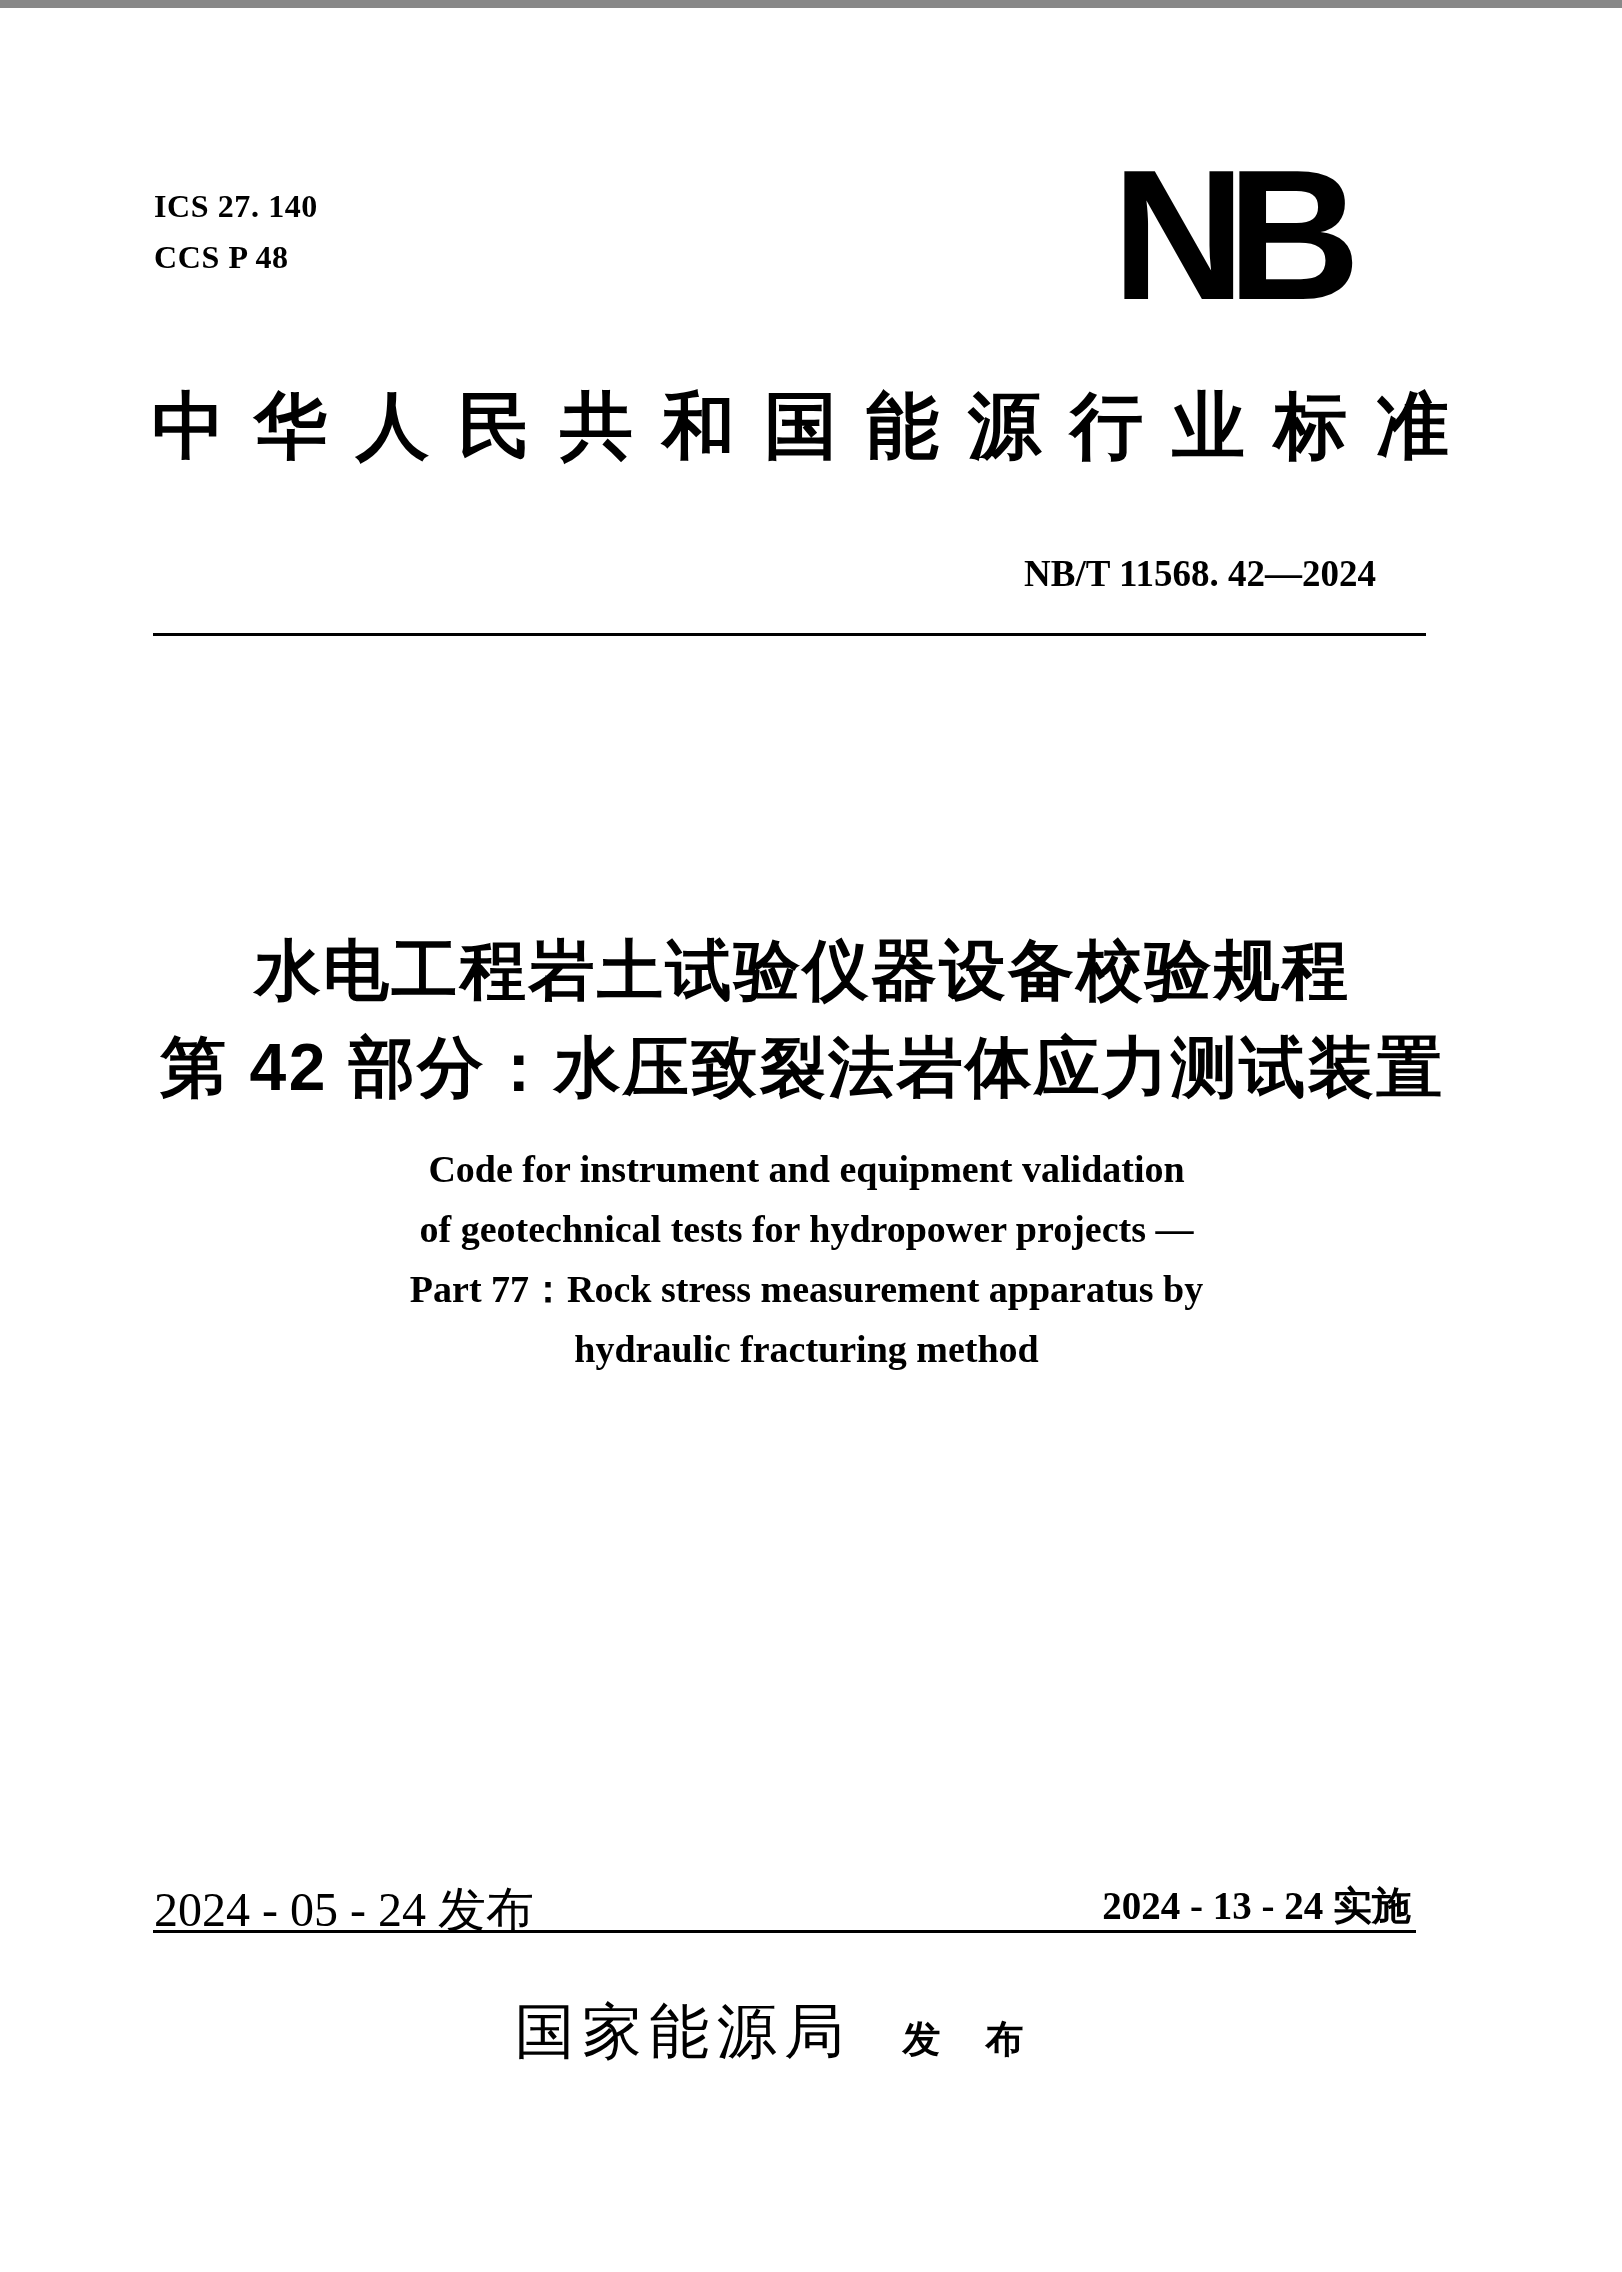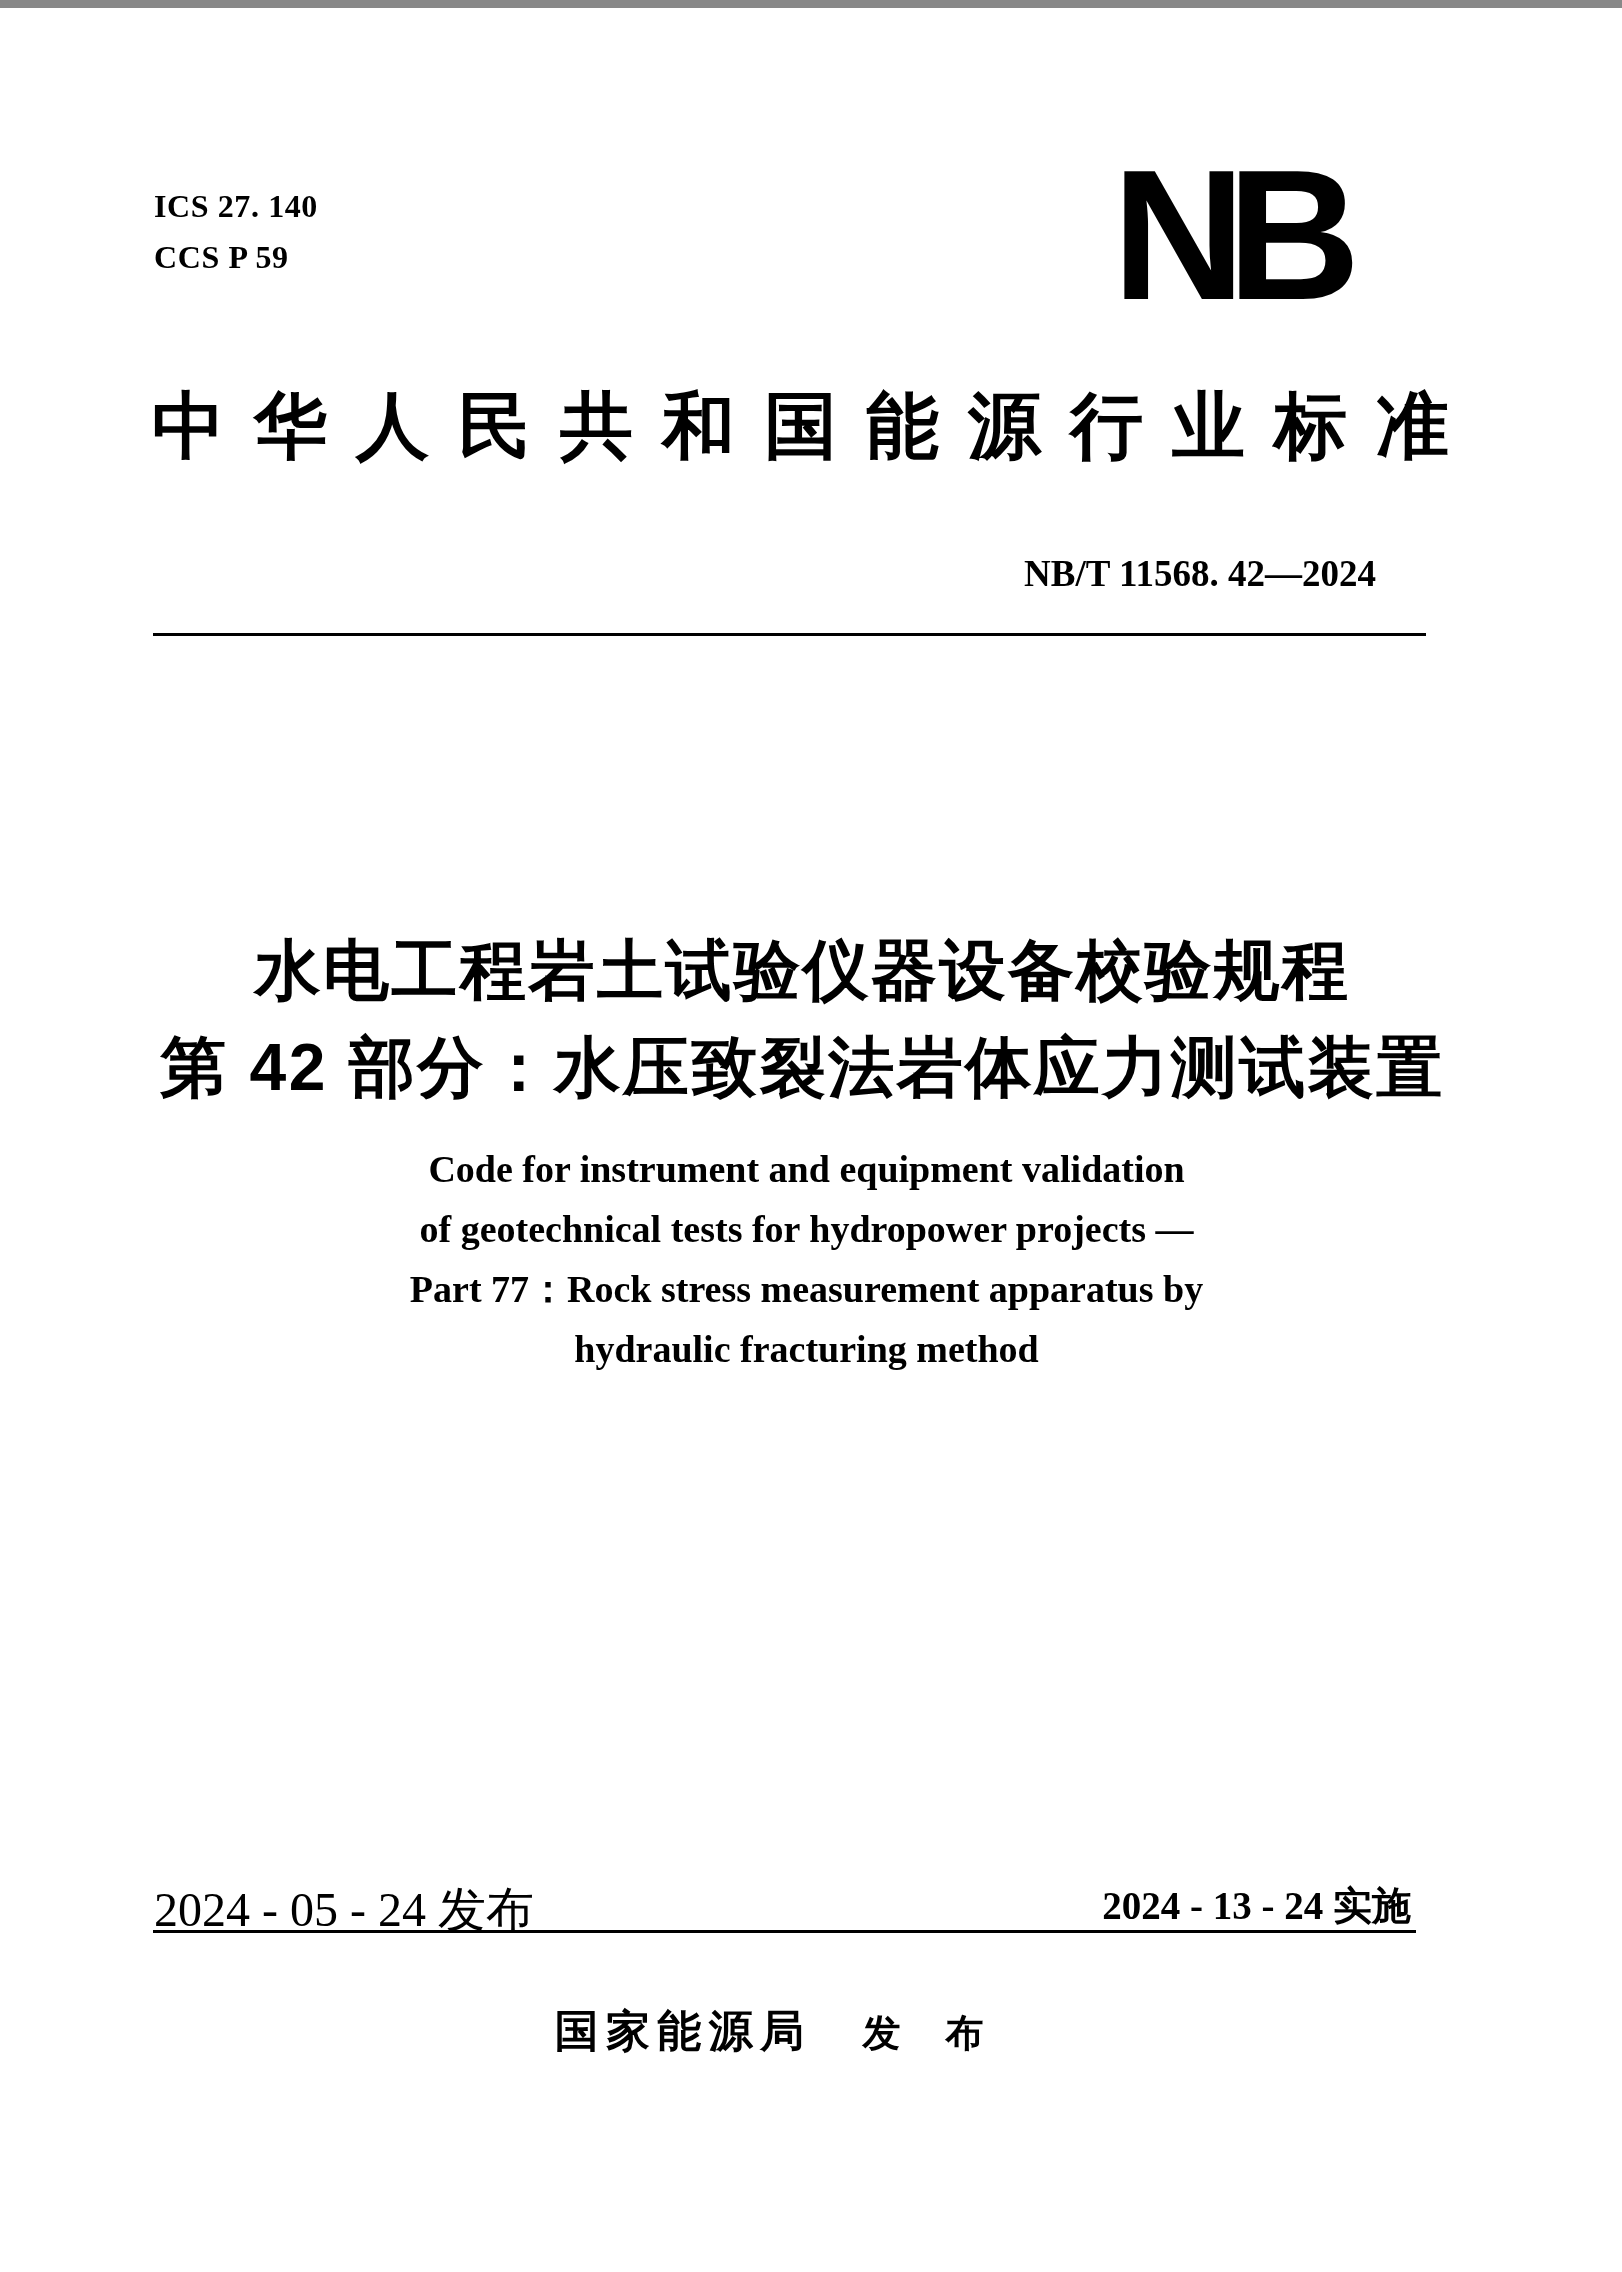--- a/index.html
+++ b/index.html
@@ -70,36 +70,36 @@
     position:absolute;right:211px;top:1876px;
     font-weight:bold;font-size:39px;line-height:43px;white-space:nowrap;
   }
   
   .publisher-row{
     position:absolute;left:0;right:39px;top:1990px;
     display:flex;justify-content:center;align-items:baseline;
     white-space:nowrap;
   }
   .publisher-name{
-    font-weight:bold;font-size:44px;line-height:68px;
+    font-weight:normal;font-size:60px;line-height:68px;
     letter-spacing:7.4px;
   }
   .publish-label{
     font-weight:bold;font-size:38px;line-height:43px;
     letter-spacing:45px;margin-left:51px;
   }
 </style>
 </head>
 <body>
 
 <div class="page">
 
   <div class="ics-block">
     <div>ICS 27. 140</div>
-    <div>CCS P 59</div>
+    <div>CCS P 48</div>
   </div>
 
   <div class="nb-logo">NB</div>
 
   <div class="header-title">
       <span>中</span>
       <span>华</span>
       <span>人</span>
       <span>民</span>
       <span>共</span>

